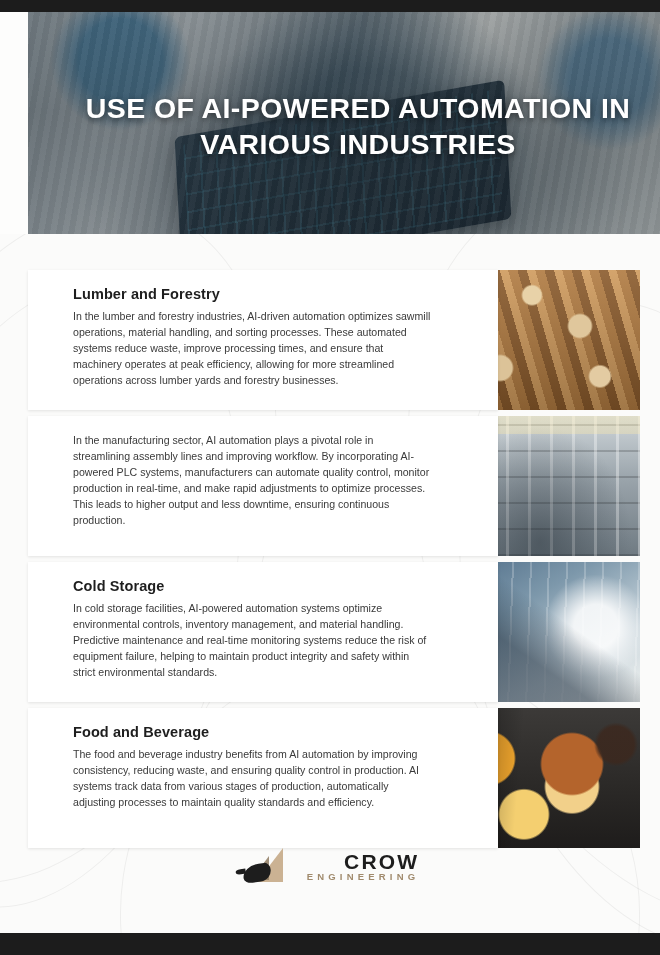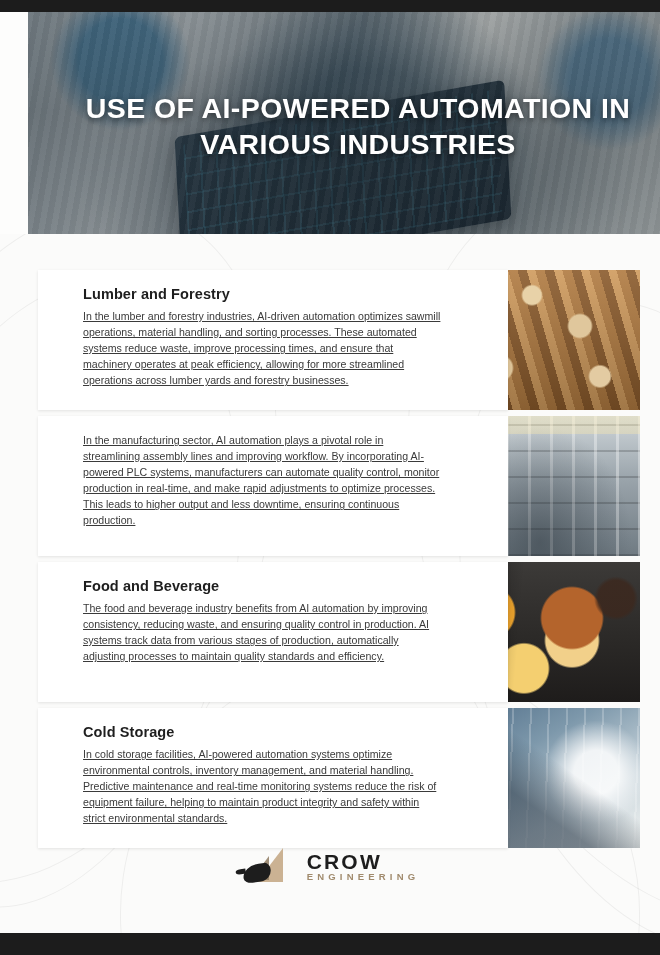--- a/index.html
+++ b/index.html
@@ -119,39 +119,38 @@
     margin-bottom: 6px;
   }
   .sec-img {
     position: absolute;
     right: 0; top: 0;
     width: 200px; height: 140px;
     overflow: hidden;
   }
   .sec-card {
     position: absolute;
-    left: 18px; top: 0;
+    left: 8px; top: 0;
     width: 470px; height: 140px;
     background: #ffffff;
     box-shadow: 0 1px 3px rgba(0,0,0,0.10);
     padding: 16px 22px 24px 45px;
   }
   .sec-title {
     font-size: 14.5px;
     font-weight: 700;
     color: #1e1e1e;
     margin-bottom: 6px;
     letter-spacing: 0.1px;
   }
   .sec-body {
     font-size: 10.6px;
     line-height: 1.52;
     color: #3a3a3a;
     max-width: 360px;
-    text-decoration: underline;
   }
 
   
   .img-lumber {
     position:absolute; inset:0;
     background:
       repeating-linear-gradient(74deg, #b07a40 0 9px, #8a5a2b 9px 18px, #cf9a5c 18px 26px),
       linear-gradient(180deg,#d8c49a,#8a6434);
   }
   .img-lumber:after{
@@ -242,21 +241,21 @@
     transform: rotate(-8deg);
   }
   .logo-bird:after {
     content: "";
     position: absolute;
     left: -7px; top: 3px;
     width: 10px; height: 5px;
     background: #1d1d1d;
     border-radius: 50% 0 0 50%;
   }
-  .logo-text { line-height: 1; }
+  .logo-text { line-height: 1; text-align: right; }
   .logo-name {
     font-size: 21px;
     font-weight: 800;
     letter-spacing: 2.2px;
     color: #1d1d1d;
   }
   .logo-sub {
     font-size: 9.5px;
     letter-spacing: 4.2px;
     color: #a08a6c;
@@ -302,35 +301,35 @@
       <div class="sec-img">
         <div class="img-manufacturing"></div>
       </div>
       <div class="sec-card">
         <div class="sec-body">In the manufacturing sector, AI automation plays a pivotal role in streamlining assembly lines and improving workflow. By incorporating AI-powered PLC systems, manufacturers can automate quality control, monitor production in real-time, and make rapid adjustments to optimize processes. This leads to higher output and less downtime, ensuring continuous production.</div>
       </div>
     </div>
 
     <div class="section">
       <div class="sec-img">
+        <div class="img-cold"></div>
+      </div>
+      <div class="sec-card">
+        <div class="sec-title">Cold Storage</div>
+        <div class="sec-body">In cold storage facilities, AI-powered automation systems optimize environmental controls, inventory management, and material handling. Predictive maintenance and real-time monitoring systems reduce the risk of equipment failure, helping to maintain product integrity and safety within strict environmental standards.</div>
+      </div>
+    </div>
+
+    <div class="section">
+      <div class="sec-img">
         <div class="img-food"></div>
       </div>
       <div class="sec-card">
         <div class="sec-title">Food and Beverage</div>
         <div class="sec-body">The food and beverage industry benefits from AI automation by improving consistency, reducing waste, and ensuring quality control in production. AI systems track data from various stages of production, automatically adjusting processes to maintain quality standards and efficiency.</div>
-      </div>
-    </div>
-
-    <div class="section">
-      <div class="sec-img">
-        <div class="img-cold"></div>
-      </div>
-      <div class="sec-card">
-        <div class="sec-title">Cold Storage</div>
-        <div class="sec-body">In cold storage facilities, AI-powered automation systems optimize environmental controls, inventory management, and material handling. Predictive maintenance and real-time monitoring systems reduce the risk of equipment failure, helping to maintain product integrity and safety within strict environmental standards.</div>
       </div>
     </div>
 
   </div>
 
   <div class="footer">
     <div class="logo-mark">
       <div class="logo-wedge"></div>
       <div class="logo-wedge2"></div>
       <div class="logo-bird"></div>

